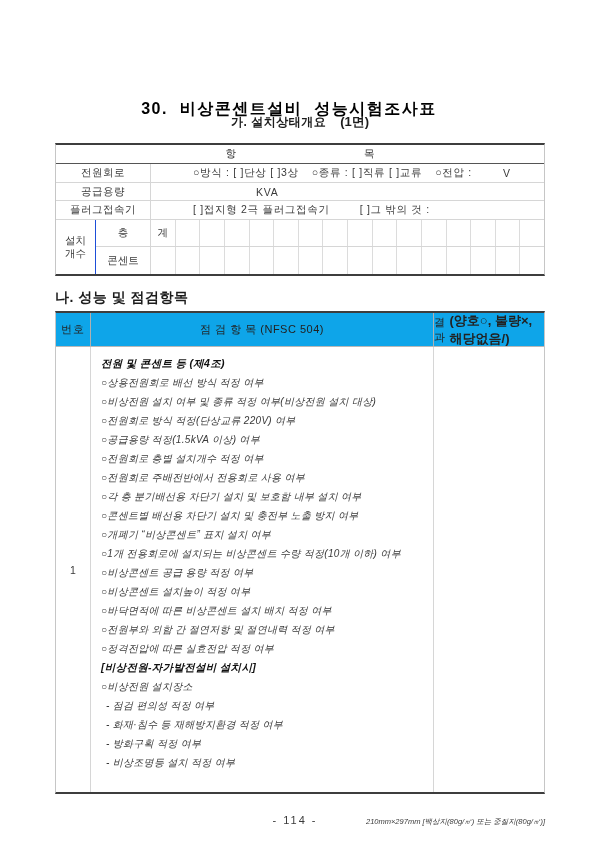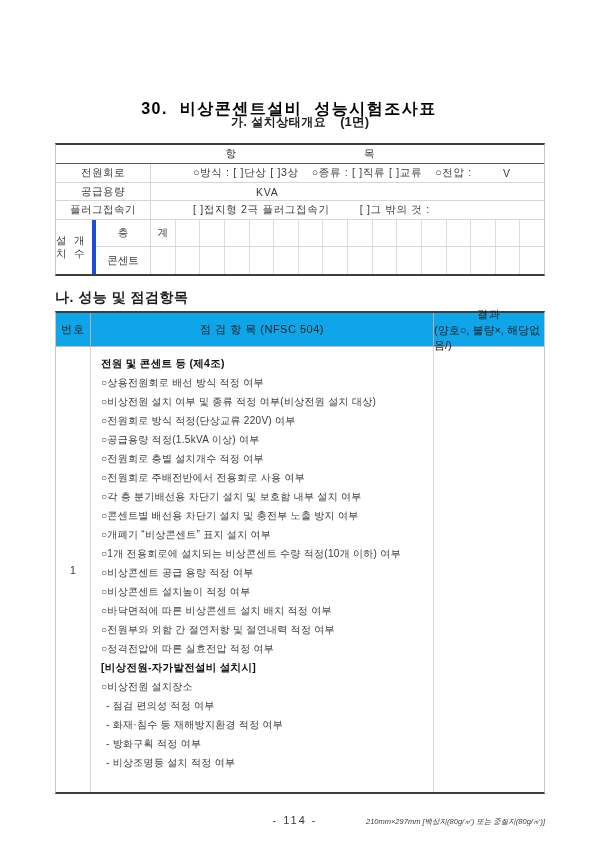--- a/index.html
+++ b/index.html
@@ -26,52 +26,52 @@
   .t1-row{display:flex;border-bottom:1px solid #d6d6d6;}
   .t1-row.h18{height:18px}.t1-row.h17{height:17px}
   .t1-label{width:95px;border-right:1px solid #d6d6d6;display:flex;
     align-items:center;justify-content:center;box-sizing:border-box;letter-spacing:0.5px;}
   .t1-value{flex:1;display:flex;align-items:center;padding-left:5px;gap:13px;letter-spacing:0.7px;margin-left:37px;}
   .t1-value .vspace{margin-left:18px;}
   .t1-value.kva{padding-left:68px;gap:0;}
   .t1-value.plug{gap:30px;}
   
   .t1-install{display:flex;}
-  .install-label{width:40px;border-right:4px solid #1d4ed8;box-sizing:border-box;
-    display:flex;align-items:center;justify-content:center;line-height:13px;}
+  .install-label{width:40px;border-right:1px solid #1d4ed8;box-sizing:border-box;
+    display:flex;flex-direction:column;align-items:center;justify-content:center;line-height:13px;}
   .install-right{flex:1;display:flex;flex-direction:column;}
   .install-row{display:flex;height:26px;border-bottom:1px solid #d6d6d6;}
   .install-row:last-child{height:27px;border-bottom:none;}
   .install-row-label{width:55px;border-right:1px solid #d6d6d6;box-sizing:border-box;
     display:flex;align-items:center;justify-content:center;}
   .install-cell{flex:1;border-right:1px solid #dcdcdc;display:flex;
     align-items:center;justify-content:center;}
   .install-cell:last-child{border-right:none;}
   
   .table2{position:absolute;top:311px;left:55px;width:490px;height:483px;
     border-top:2px solid #3d3d3d;border-bottom:2px solid #3d3d3d;
     border-left:1px solid #c6c6c6;border-right:1px solid #c6c6c6;
     box-sizing:border-box;display:flex;flex-direction:column;}
   .t2-header{height:34px;background:#0ea5e9;border-bottom:1px solid #b8b8b8;
     display:flex;box-sizing:border-box;color:#222;}
   .t2-col-no{width:35px;border-right:1px solid #b0b0b0;box-sizing:border-box;
     display:flex;align-items:center;justify-content:center;font-size:11px;letter-spacing:1px;}
   .t2-col-items{flex:1;border-right:1px solid #b0b0b0;box-sizing:border-box;
     display:flex;align-items:center;justify-content:center;font-size:11px;letter-spacing:0.5px;}
-  .t2-col-result{width:110px;display:flex;flex-direction:column;
+  .t2-col-result{width:110px;display:flex;flex-direction:row;
     align-items:center;justify-content:center;}
   .result-title{font-size:11px;letter-spacing:1px;}
-  .result-sub{font-size:11px;margin-top:1px;font-weight:normal;color:#222;}
+  .result-sub{font-size:13px;margin-top:1px;font-weight:bold;color:#222;}
   .t2-body{flex:1;display:flex;}
   .t2-body-no{width:35px;border-right:1px solid #d6d6d6;box-sizing:border-box;
     display:flex;align-items:center;justify-content:center;font-size:10.5px;color:#3a3a3a;}
   .t2-body-items{flex:1;border-right:1px solid #d6d6d6;box-sizing:border-box;
     padding:7px 0 0 10px;}
   .t2-body-result{width:110px;}
-  .cl-line{font-size:10px;line-height:19px;color:#3a3a3a;letter-spacing:0.3px;white-space:nowrap;}
+  .cl-line{font-size:10px;line-height:19px;color:#3a3a3a;letter-spacing:0.3px;white-space:nowrap;font-style:italic;}
   .cl-heading{font-size:10.5px;font-weight:bold;color:#111;}
   .cl-sub{padding-left:5px;}
   
   .footer-page{position:absolute;top:814px;left:0;width:590px;text-align:center;
     font-size:11px;color:#3a3a3a;letter-spacing:2px;}
   .footer-spec{position:absolute;top:817px;right:55px;font-size:7.5px;color:#3a3a3a;font-style:italic;}
 </style>
 </head>
 <body>
 

